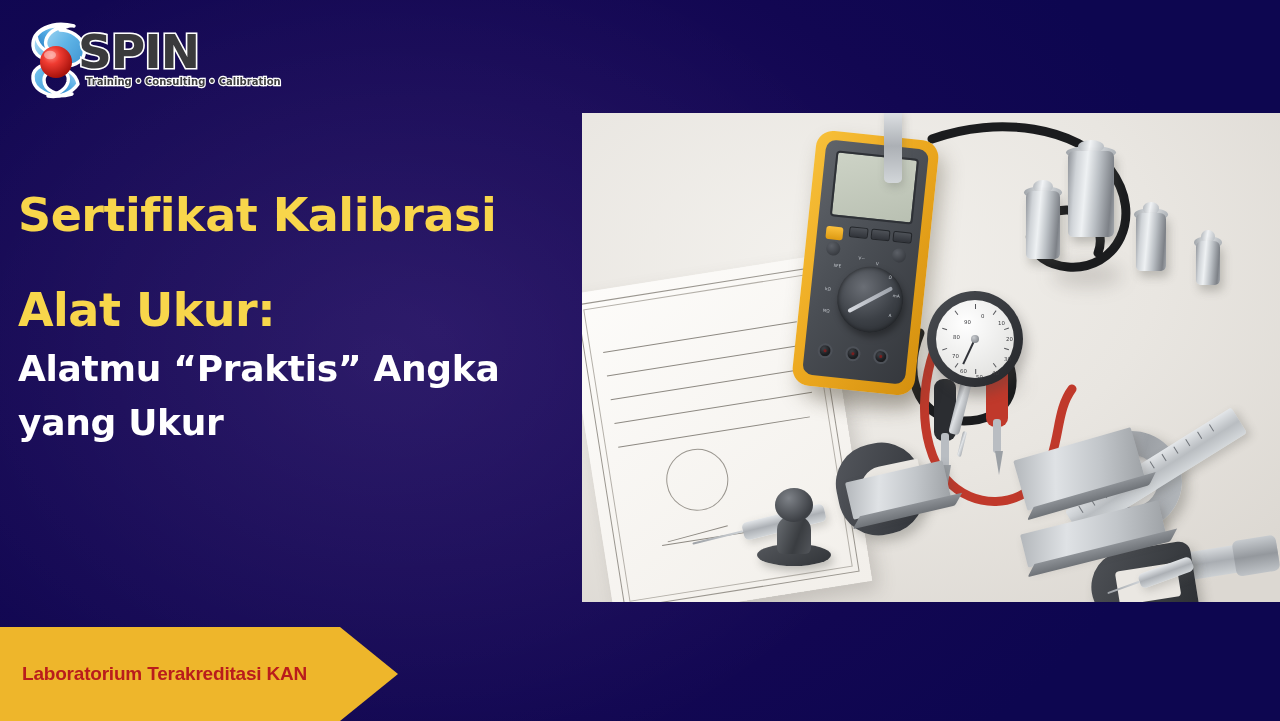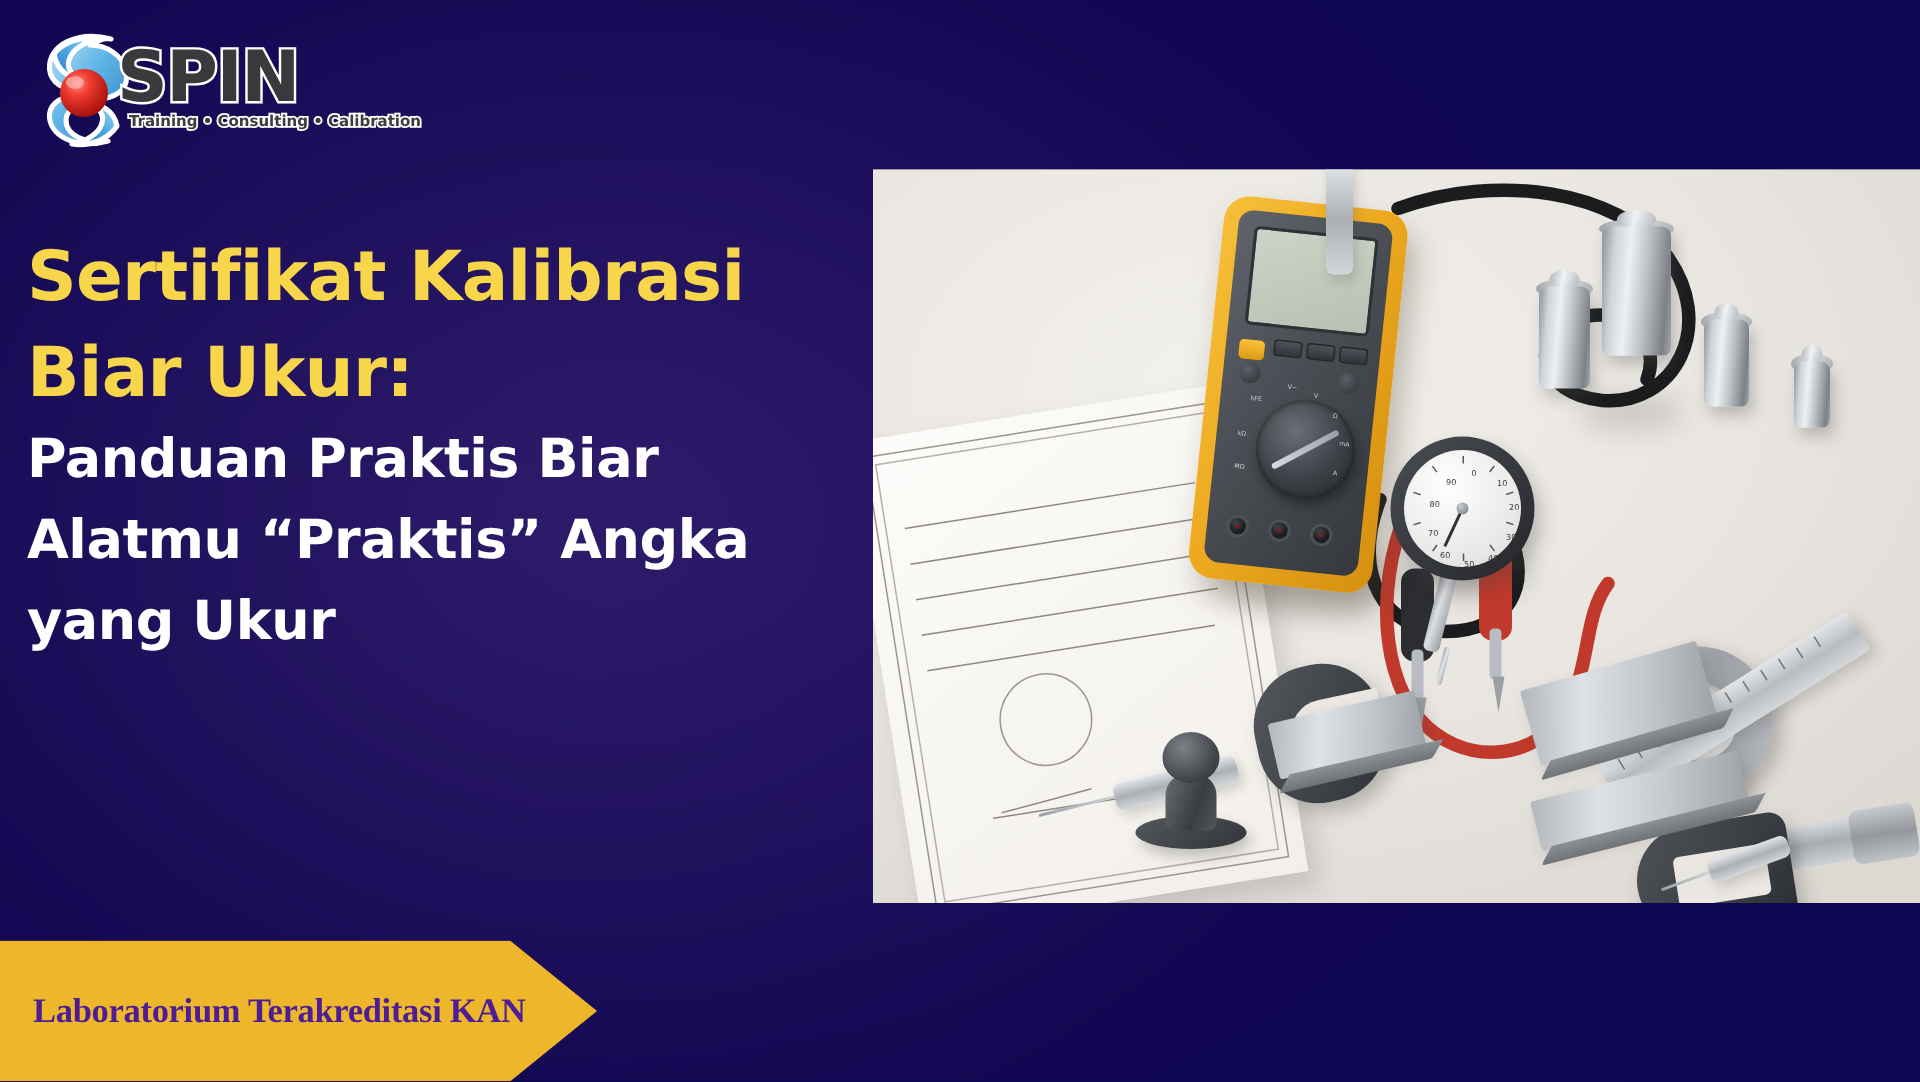--- a/index.html
+++ b/index.html
@@ -52,20 +52,21 @@
   
   #copy { position:absolute; left:18px; top:152px; width:570px; }
   .head-line {
     font-family:"DejaVu Sans", sans-serif;
     font-weight:bold;
     font-size:46px;
     line-height:64px;
     letter-spacing:-0.5px;
     color:#f8d64b;
     white-space:nowrap;
+    margin-top:31px;
   }
   .sub-line {
     font-family:"DejaVu Sans", sans-serif;
     font-weight:bold;
     font-size:36px;
     line-height:54px;
     letter-spacing:-0.3px;
     color:#ffffff;
     white-space:nowrap;
   }
@@ -334,22 +335,22 @@
     background:#eeb62b;
     clip-path:polygon(0 0, 340px 0, 398px 47px, 340px 94px, 0 94px);
     display:flex; flex-direction:column; justify-content:center;
     padding-left:22px;
   }
   #banner-url {
     font-family:"DejaVu Sans", sans-serif;
     font-size:16.5px; color:#23242a; line-height:24px; letter-spacing:-0.1px;
   }
   #banner-tag {
-    font-family:Liberation Serif, serif;
-    font-size:23px; font-weight:bold; color:#4c1d95; line-height:24px;
+    font-family:Liberation Sans, sans-serif;
+    font-size:19px; font-weight:bold; color:#b91c1c; line-height:24px;
     letter-spacing:-0.2px;
   }
 </style>
 </head>
 <body>
 
 <div id="bg"></div>
 <div id="bg-vignette"></div>
 
 <div id="logo">
@@ -382,22 +383,21 @@
     </svg>
   </div>
   <div id="logo-text-wrap">
     <div id="logo-word">SPIN</div>
     <div id="logo-tagline">Training • Consulting • Calibration</div>
   </div>
 </div>
 
 <div id="copy">
   <div class="head-line">Sertifikat Kalibrasi</div>
-  <div class="head-line">Biar Ukur:</div>
-  <div class="sub-line">Panduan Praktis Biar</div>
+  <div class="head-line">Alat Ukur:</div>
   <div class="sub-line">Alatmu “Praktis” Angka</div>
   <div class="sub-line">yang Ukur</div>
 </div>
 
 <div id="photo">
   <div id="photo-surface"></div>
 
   <div id="cert">
     <div id="cert-border"></div>
     <div id="cert-border2"></div>

